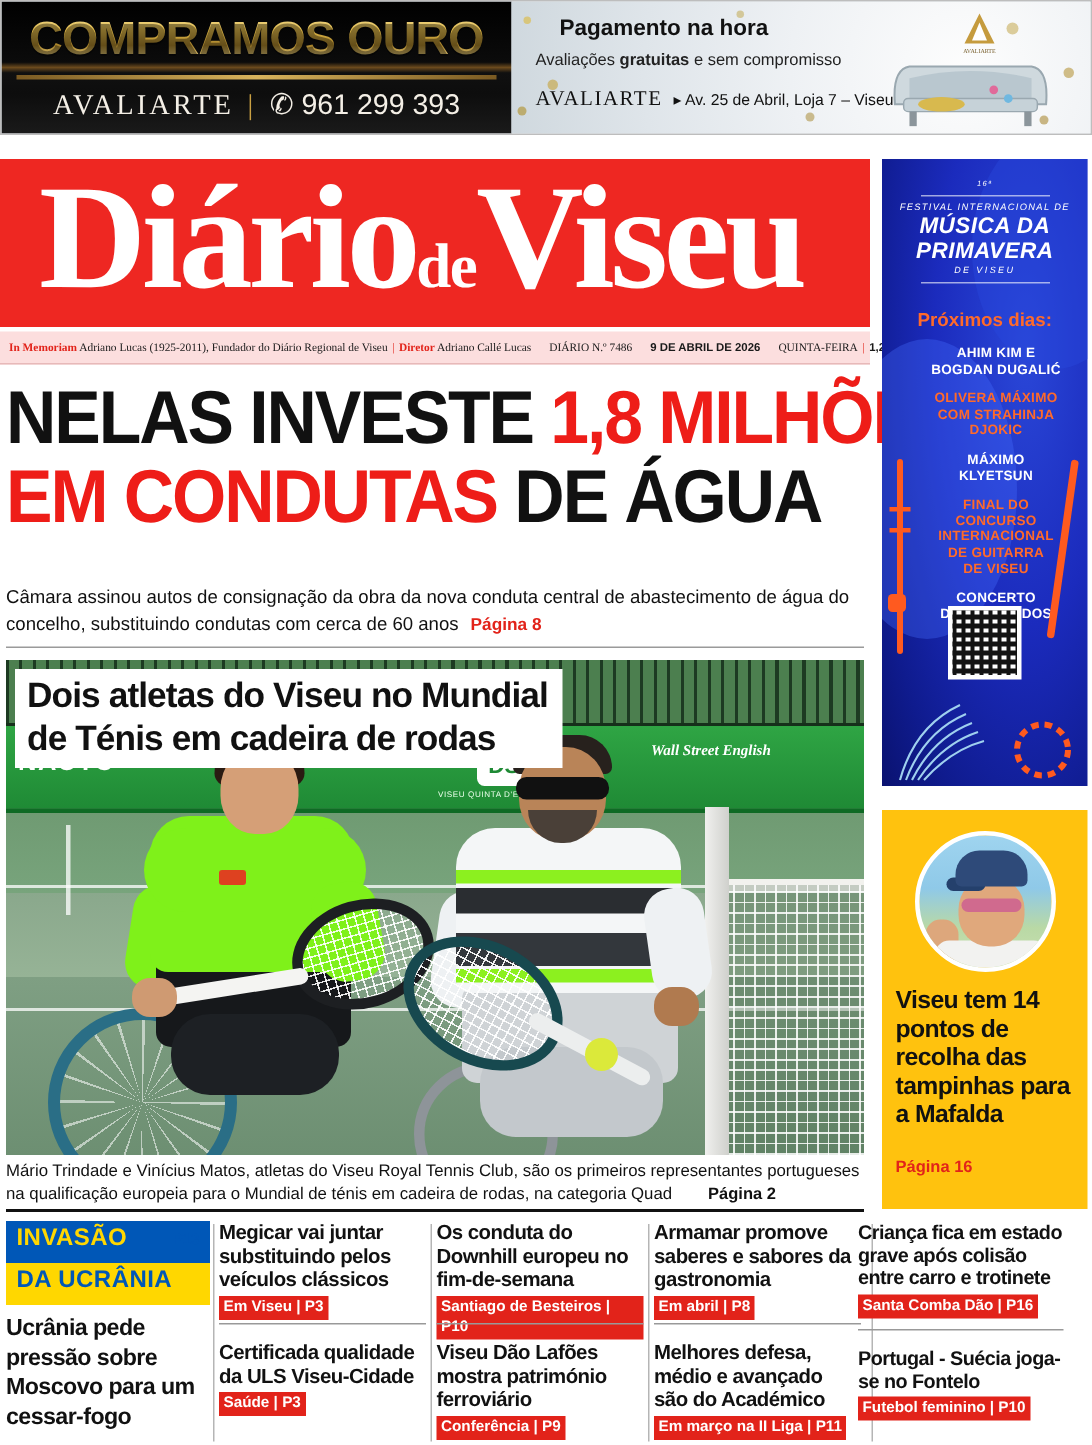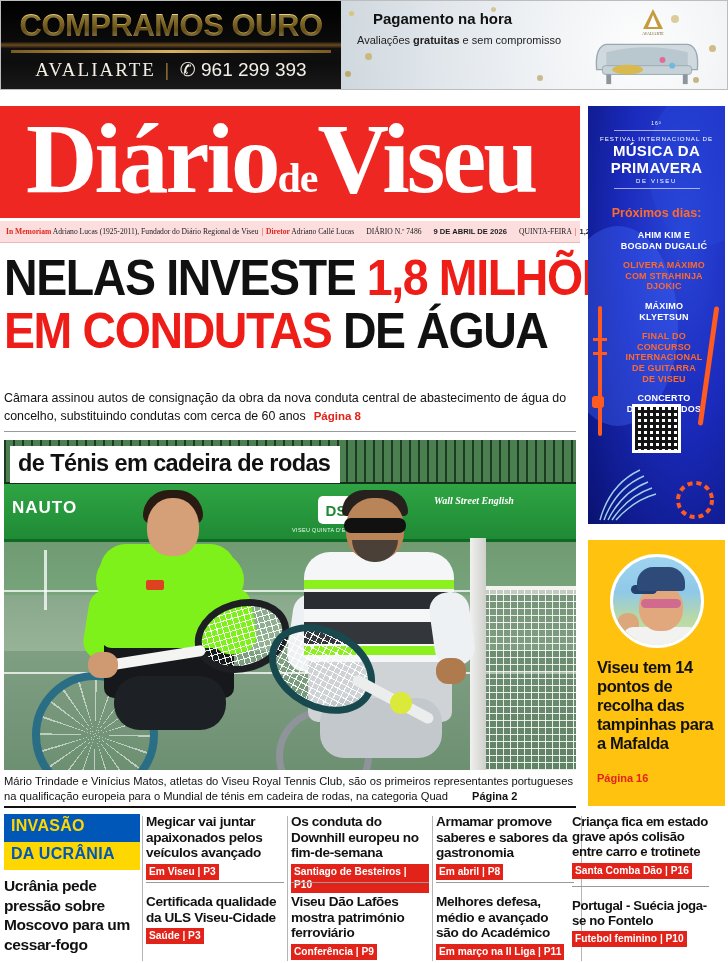--- a/index.html
+++ b/index.html
@@ -148,21 +148,21 @@
      color:#111; letter-spacing:-0.6px; white-space:nowrap; }
 
   .cap { position:absolute; left:4px; top:774px; width:572px; font-size:11.2px; line-height:14.6px; color:#111; }
   .cap .pg { font-weight:bold; color:#111; margin-left:24px; font-size:11px; }
   .hr-cap { position:absolute; left:4px; top:806px; width:572px; height:2px; background:#111; }
 
   
   .fest { position:absolute; left:588px; top:106px; width:137px; height:418px; overflow:hidden;
      background: radial-gradient(ellipse at 70% 30%, #2a47d8 0%, #1b2bbd 45%, #0f1b8e 80%, #0a1270 100%); }
   .fest-blob { position:absolute; border-radius:50%; background:rgba(70,110,255,.35); }
-  .fest-top { position:absolute; left:0; top:14px; width:137px; text-align:center; color:#fff; }
+  .fest-top { position:absolute; left:0; top:14px; width:137px; text-align:center; color:#fff;font-style:italic; }
   .fest-num { font-size:5px; letter-spacing:1px; }
   .fest-fid { font-size:6.2px; letter-spacing:.9px; margin-top:2px; }
   .fest-name { font-size:15px; font-weight:bold; line-height:16px; letter-spacing:.3px; margin-top:1px; }
   .fest-de { font-size:6px; letter-spacing:1.6px; margin-top:2px; }
   .fest-rule { width:86px; height:1px; background:rgba(255,255,255,.6); margin:4px auto; }
   .fest-prox { position:absolute; left:0; top:100px; width:137px; text-align:center;
      color:#ff6a2a; font-weight:bold; font-size:12.5px; }
   .fest-list { position:absolute; left:0; top:124px; width:137px; text-align:center; }
   .fest-item { color:#fff; font-weight:bold; font-size:9px; line-height:10.6px; margin-bottom:9px; letter-spacing:.2px;margin-left:15px; }
   .fest-item.orange { color:#ff6a2a; }
@@ -230,20 +230,24 @@
       <div class="glitter" style="left:8px;top:10px;width:5px;height:5px;background:#d9c26a;"></div>
       <div class="glitter" style="left:24px;top:52px;width:7px;height:7px;background:#c9b36a;"></div>
       <div class="glitter" style="left:4px;top:70px;width:6px;height:6px;background:#b9a濃;background:#b9a35c;"></div>
       <div class="glitter" style="left:150px;top:6px;width:5px;height:5px;background:#cfc18a;"></div>
       <div class="glitter" style="left:196px;top:74px;width:6px;height:6px;background:#c2b07a;"></div>
       <div class="glitter" style="left:330px;top:14px;width:8px;height:8px;background:#d6c489;"></div>
       <div class="glitter" style="left:368px;top:44px;width:7px;height:7px;background:#c8b273;"></div>
       <div class="glitter" style="left:352px;top:76px;width:6px;height:6px;background:#bfa96e;"></div>
       <div class="topad-h">Pagamento na hora</div>
       <div class="topad-s"><span>Avaliações </span><b>gratuitas</b><span> e sem compromisso</span></div>
+      <div class="topad-b2">
+        <span>AVALIARTE</span>
+        <span class="topad-addr">&nbsp;▸ <span>Av. 25 de Abril, Loja 7 – Viseu</span></span>
+      </div>
       <svg class="sofa" viewBox="0 0 120 64">
         <path d="M8 46 Q6 22 18 20 L102 20 Q114 22 112 46 Z" fill="#cfd9de" stroke="#9aa8b0" stroke-width="1.4"></path>
         <path d="M18 28 Q60 18 102 28 L102 42 L18 42 Z" fill="#b9c7cf"></path>
         <rect x="14" y="42" width="92" height="9" rx="3" fill="#c6d2d8" stroke="#9aa8b0" stroke-width="1"></rect>
         <rect x="18" y="51" width="5" height="10" fill="#8b959b"></rect>
         <rect x="97" y="51" width="5" height="10" fill="#8b959b"></rect>
         <ellipse cx="40" cy="46" rx="16" ry="5" fill="#d8b94e"></ellipse>
         <circle cx="76" cy="36" r="3" fill="#e06a9a"></circle>
         <circle cx="86" cy="42" r="3" fill="#6fb8e0"></circle>
       </svg>
@@ -321,20 +325,21 @@
     <div class="athB-hand2"></div>
     <div class="athB-hair"></div>
     <div class="athB-head"></div>
     <div class="athB-beard"></div>
     <div class="athB-glass"></div>
     <div class="racketB-head"></div>
     <div class="racketB-h"></div>
     <div class="ball"></div>
 
     <div class="photo-overlay">
+      <div class="l">Dois atletas do Viseu no Mundial</div>
       <div class="l">de Ténis em cadeira de rodas</div>
     </div>
   </div>
 
   <div class="cap">
     <span>Mário Trindade e Vinícius Matos, atletas do Viseu Royal Tennis Club, são os primeiros representantes portugueses na qualificação europeia para o Mundial de ténis em cadeira de rodas, na categoria Quad</span><span class="pg">Página 2</span>
   </div>
   <div class="hr-cap"></div>
 
   <div class="fest">
@@ -422,21 +427,21 @@
         <div class="flag-blue"></div>
         <div class="flag-yellow"></div>
         <div class="flag-t1">INVASÃO</div>
         <div class="flag-p">P13</div>
         <div class="flag-t2">DA UCRÂNIA</div>
       </div>
       <div class="ukr-h">Ucrânia pede pressão sobre Moscovo para um cessar-fogo</div>
     </div>
 
     <div class="col c2" id="col2">
-        <div class="brief" style="top: 2px;"><div class="t">Megicar vai juntar apaixonados pelos veículos avançado</div><span class="tag">Em Viseu | P3</span></div>
+        <div class="brief" style="top: 2px;"><div class="t">Megicar vai juntar substituindo pelos veículos clássicos</div><span class="tag">Em Viseu | P3</span></div>
         <div class="brief-hr" style="top: 70px;"></div>
         <div class="brief" style="top: 82px;"><div class="t">Certificada qualidade da ULS Viseu-Cidade</div><span class="tag">Saúde | P3</span></div>
       </div>
     <div class="col c3" id="col3">
         <div class="brief" style="top: 2px;"><div class="t">Os conduta do Downhill europeu no fim-de-semana</div><span class="tag">Santiago de Besteiros | P10</span></div>
         <div class="brief-hr" style="top: 70px;"></div>
         <div class="brief" style="top: 82px;"><div class="t">Viseu Dão Lafões mostra património ferroviário</div><span class="tag">Conferência | P9</span></div>
       </div>
     <div class="col c4" id="col4">
         <div class="brief" style="top: 2px;"><div class="t">Armamar promove saberes e sabores da gastronomia</div><span class="tag">Em abril | P8</span></div>

